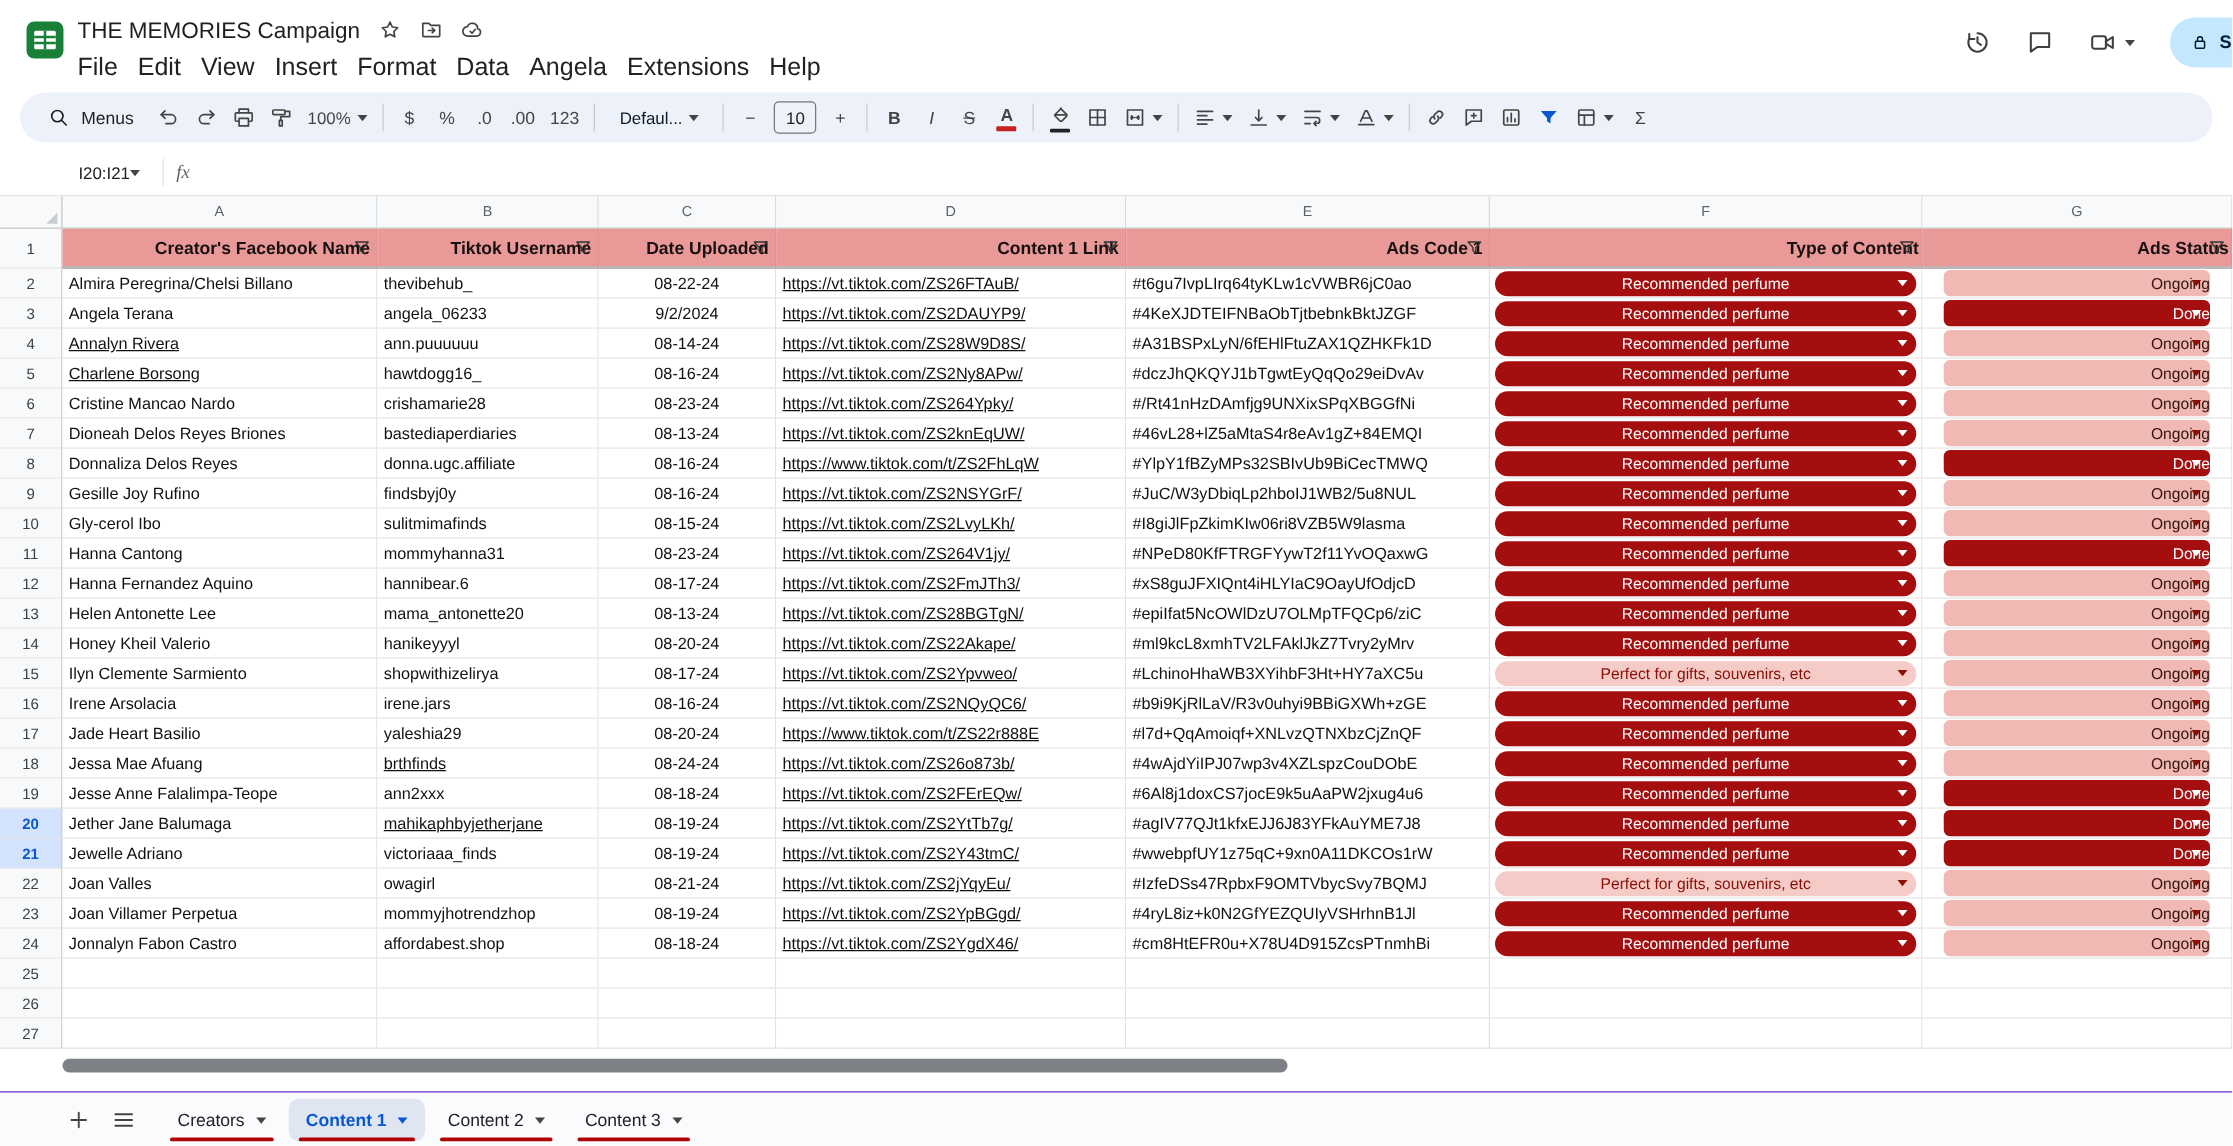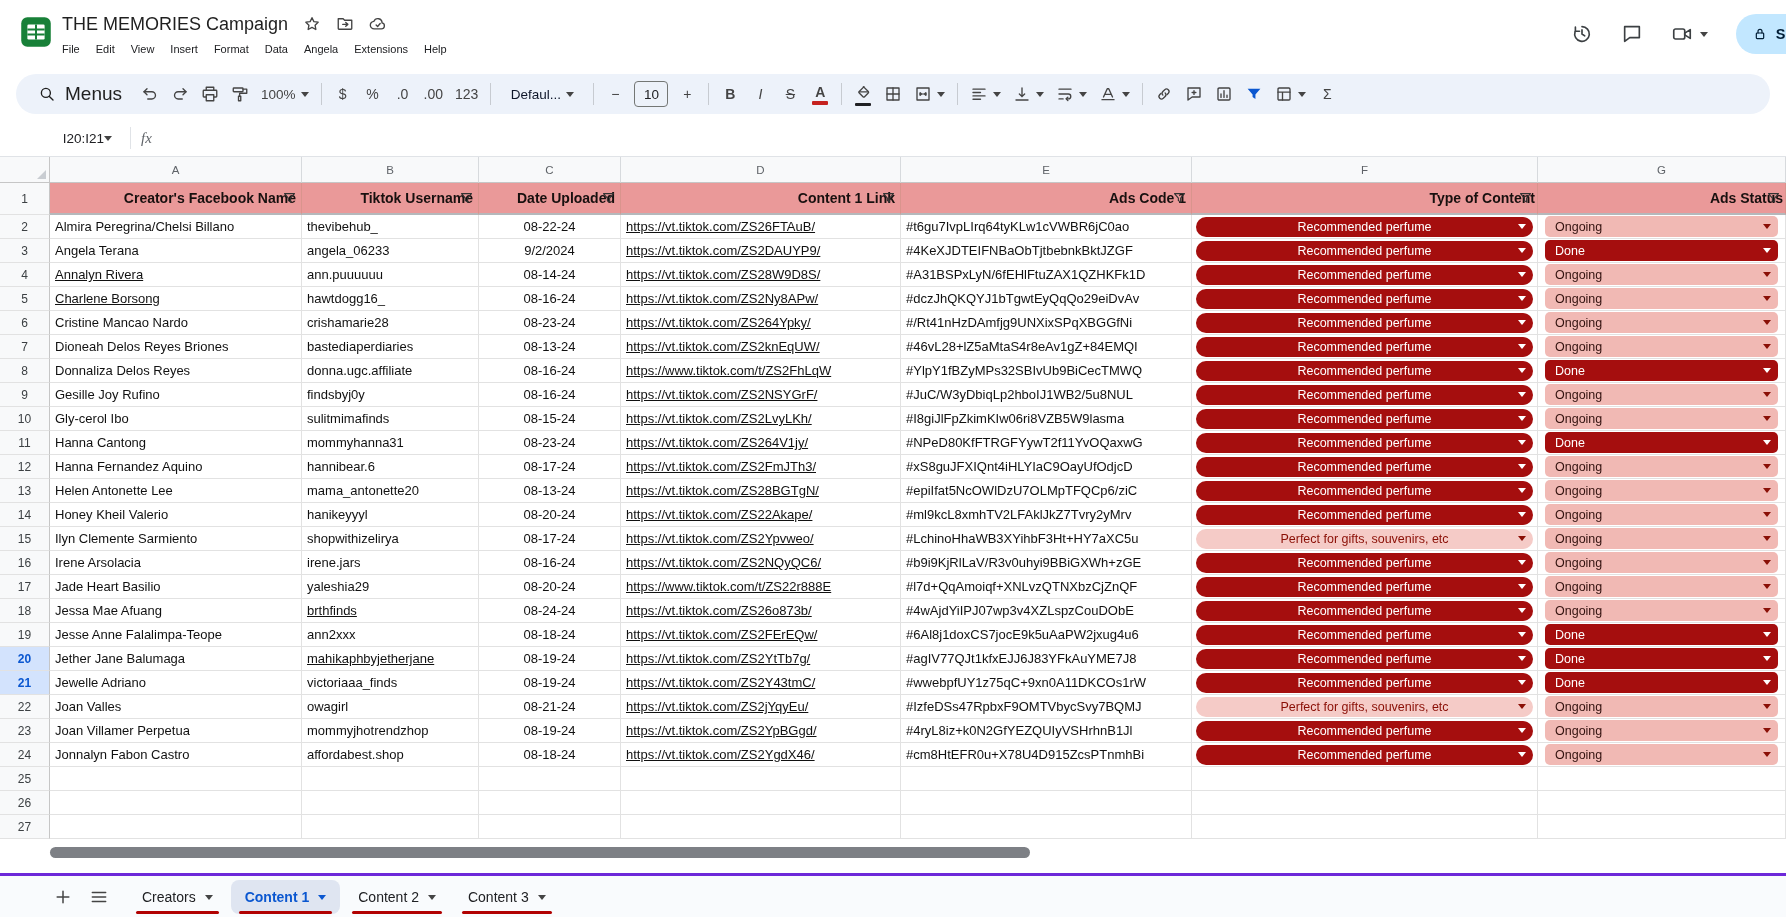--- a/index.html
+++ b/index.html
@@ -11,33 +11,33 @@
 .topbar{position:relative;display:flex;align-items:flex-start;height:74px;padding:10px 0 0 16px}
 .logo{width:32px;height:32px;margin:6px 10px 0 4px;flex:none;cursor:pointer}
 .logo svg{width:100%;height:100%}
 .title-wrap{flex:1;min-width:0}
 .title-row{display:flex;align-items:center;gap:15px;height:28px}
 .doc-title{font-size:18px;color:#1f1f1f;white-space:nowrap}
 .t-icon{width:18px;height:18px;display:inline-flex;color:#444;flex:none}
 .t-icon svg{width:100%;height:100%}
 .t-icon.big{width:22px;height:22px;color:#3c4043}
 .menubar{display:flex;margin-top:3px;margin-left:-8px}
-.menu-item{font-size:11px;color:#202124;padding:2px 8px;border:none;background:none;border-radius:4px;font-family:inherit;cursor:pointer;white-space:nowrap}
+.menu-item{font-size:20px;color:#202124;padding:2px 8px;border:none;background:none;border-radius:4px;font-family:inherit;cursor:pointer;white-space:nowrap}
 .topbar-right{position:absolute;right:-46px;top:14px;display:flex;align-items:center;gap:28px}
 .meet{display:flex;align-items:center;gap:7px;cursor:pointer}
 .share-btn{display:flex;align-items:center;gap:8px;height:40px;padding:0 16px;background:#c2e7ff;border:none;border-radius:20px;font-size:14.5px;font-weight:bold;color:#001d35;font-family:inherit;cursor:pointer}
 .share-btn .t-icon{width:16px;height:16px;color:#001d35}
 
 
 .toolbar-strip{padding:0 16px;height:46px}
 .toolbar-pill{display:flex;align-items:center;height:40px;background:#edf2fa;border-radius:20px;padding:0 10px;gap:2px}
 .tb{display:flex;align-items:center;justify-content:center;gap:5px;height:28px;min-width:28px;padding:0 5px;border:none;background:none;border-radius:4px;color:#444;font-size:13.5px;font-family:inherit;cursor:pointer;flex:none}
 .ticon{width:18px;height:18px;display:inline-flex;flex:none}
 .ticon svg{width:100%;height:100%}
-.menus-btn{padding:0 12px;gap:9px;font-size:19px;color:#1f1f1f}
+.menus-btn{padding:0 12px;gap:9px;font-size:14px;color:#1f1f1f}
 .sep{width:1px;height:22px;background:#c7cbd1;margin:0 5px;flex:none}
 .tb.txt{font-size:14px;color:#444}
 .tb.bold{font-weight:bold}
 .tb.italic{font-style:italic}
 .tb.strike{text-decoration:line-through}
 .fontsize-box{width:34px;height:26px;border:1px solid #747775;border-radius:4px;display:flex;align-items:center;justify-content:center;font-size:13.5px;color:#202124;margin:0 3px;flex:none;cursor:text}
 .colorbtn{flex-direction:column;gap:0;padding-top:2px}
 .colorbtn .A{font-size:14px;font-weight:bold;line-height:15px}
 .colorbar{width:16px;height:3.5px;border-radius:1px;margin-top:1px}
 .colorbar.red{background:#c5221f}
@@ -69,28 +69,28 @@
 .cell.und{text-decoration:underline}
 .link{text-decoration:underline}
 .headerrow .hc{background:var(--header-bg,#ea9999);font-weight:bold;font-size:14px;justify-content:flex-end;position:relative;color:#18100f;border-right:1px solid #d9948d;border-bottom:2px solid #b5b8bb}
 .hfunnel{position:absolute;right:4px;top:50%;transform:translateY(-50%);width:15px;height:15px;color:#333;cursor:pointer}
 .hfunnel svg{width:100%;height:100%}
 .cell.cf,.cell.cg{padding:0 2px}
 .chip{height:20px;border-radius:10px;flex:1;display:flex;align-items:center;justify-content:center;position:relative;font-size:12.5px;margin:0 2px;min-width:0;cursor:pointer;white-space:nowrap;overflow:hidden}
 .chip.dark{background:var(--chip-dark-bg,#a50e0e);color:#fff}
 .chip.light{background:var(--chip-light-bg,#f5cbc7);color:var(--chip-light-text,#8a0e05)}
 .chip .tri{position:absolute;right:7px}
-.chip.status{justify-content:flex-start;padding-left:10px;border-radius:5px;height:21px;margin:0 5px}
+.chip.status{justify-content:flex-end;padding-left:10px;border-radius:5px;height:21px;margin:0 15px}
 .chip.status.ongoing{background:var(--status-ongoing-bg,#f1b9b4);color:#33120f}
 .chip.status.ongoing .tri{color:#8a1007}
 .chip.status.done{background:var(--status-done-bg,#a50e0e);color:#fff}
 
 
 .hscroll{position:absolute;left:50px;bottom:59px;width:980px;height:11px;background:#7d8085;border-radius:6px;cursor:grab}
-.tabbar{position:absolute;left:0;right:0;bottom:0;height:44px;background:#f9fbfd;display:flex;align-items:center;padding-left:46px;gap:2px;border-top:3px solid #6d28d9}
+.tabbar{position:absolute;left:0;right:0;bottom:0;height:44px;background:#f9fbfd;display:flex;align-items:center;padding-left:46px;gap:2px;border-top:1px solid #6d28d9}
 .tab-btn{width:34px;height:34px;display:flex;align-items:center;justify-content:center;border:none;background:none;border-radius:50%;color:#444;cursor:pointer}
 .tab-btn .ticon{width:20px;height:20px}
 .tabs{display:flex;align-items:center;height:100%;margin-left:10px;gap:4px}
 .tab{position:relative;display:flex;align-items:center;gap:9px;padding:0 14px;height:34px;align-self:center;font-size:14px;color:#202124;cursor:pointer;border-radius:8px}
 .tab .tri{color:#444;margin-top:2px}
 .tab.active{background:#dfe5f1;color:var(--accent,#0b57d0);font-weight:bold}
 .tab.active .tri{color:var(--accent,#0b57d0)}
 .tabcolor{position:absolute;left:8px;right:8px;bottom:0;height:3px;background:var(--tab-color,#b10202);border-radius:2px}
 </style>
 </head>

